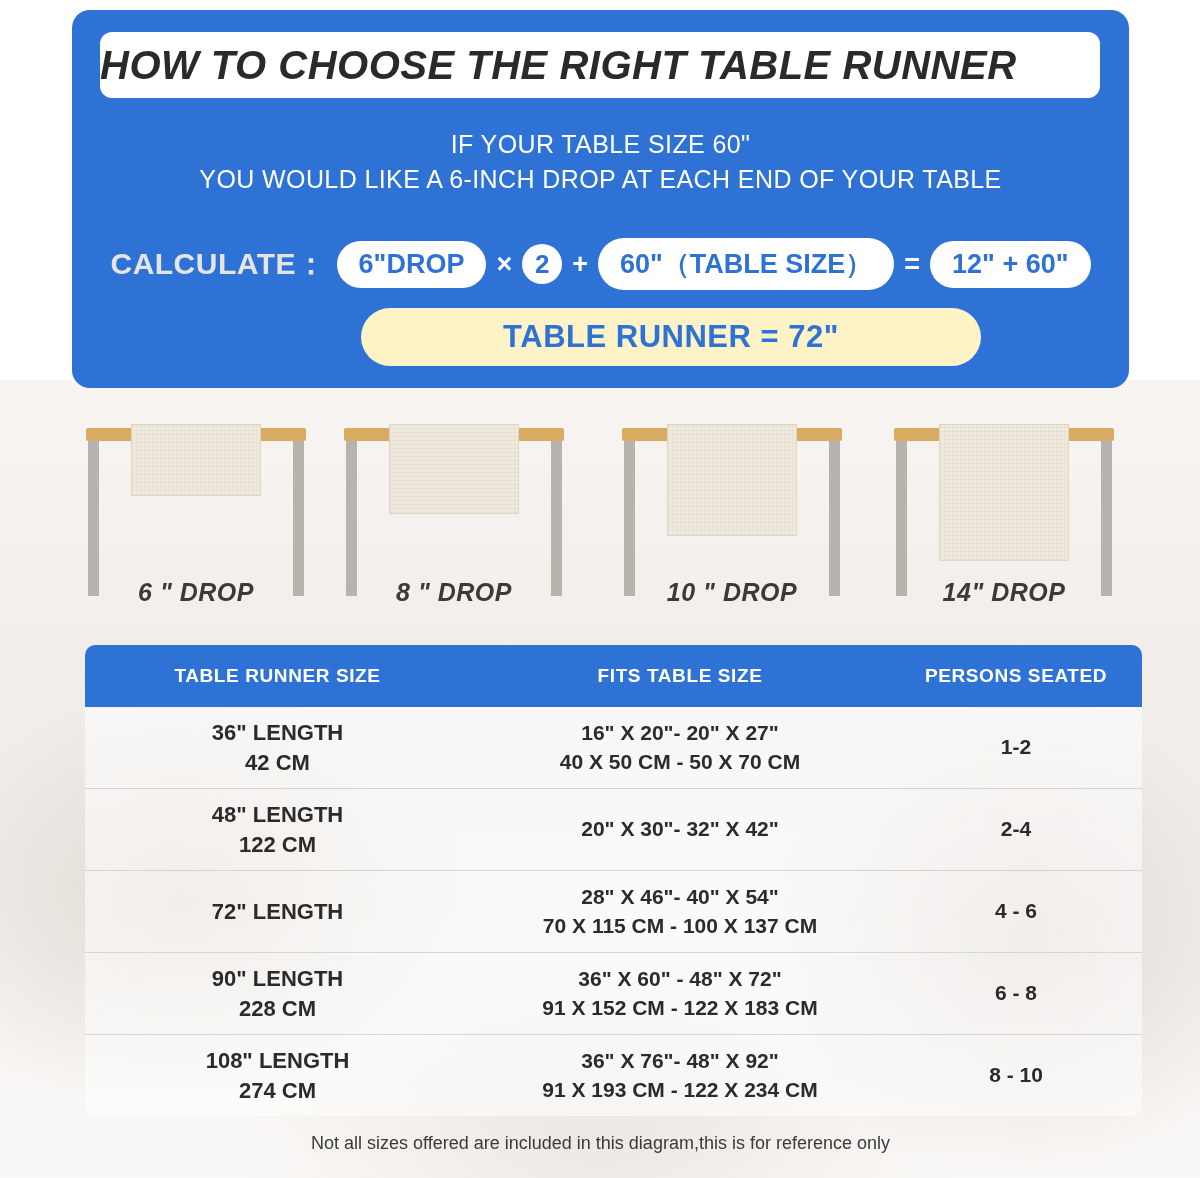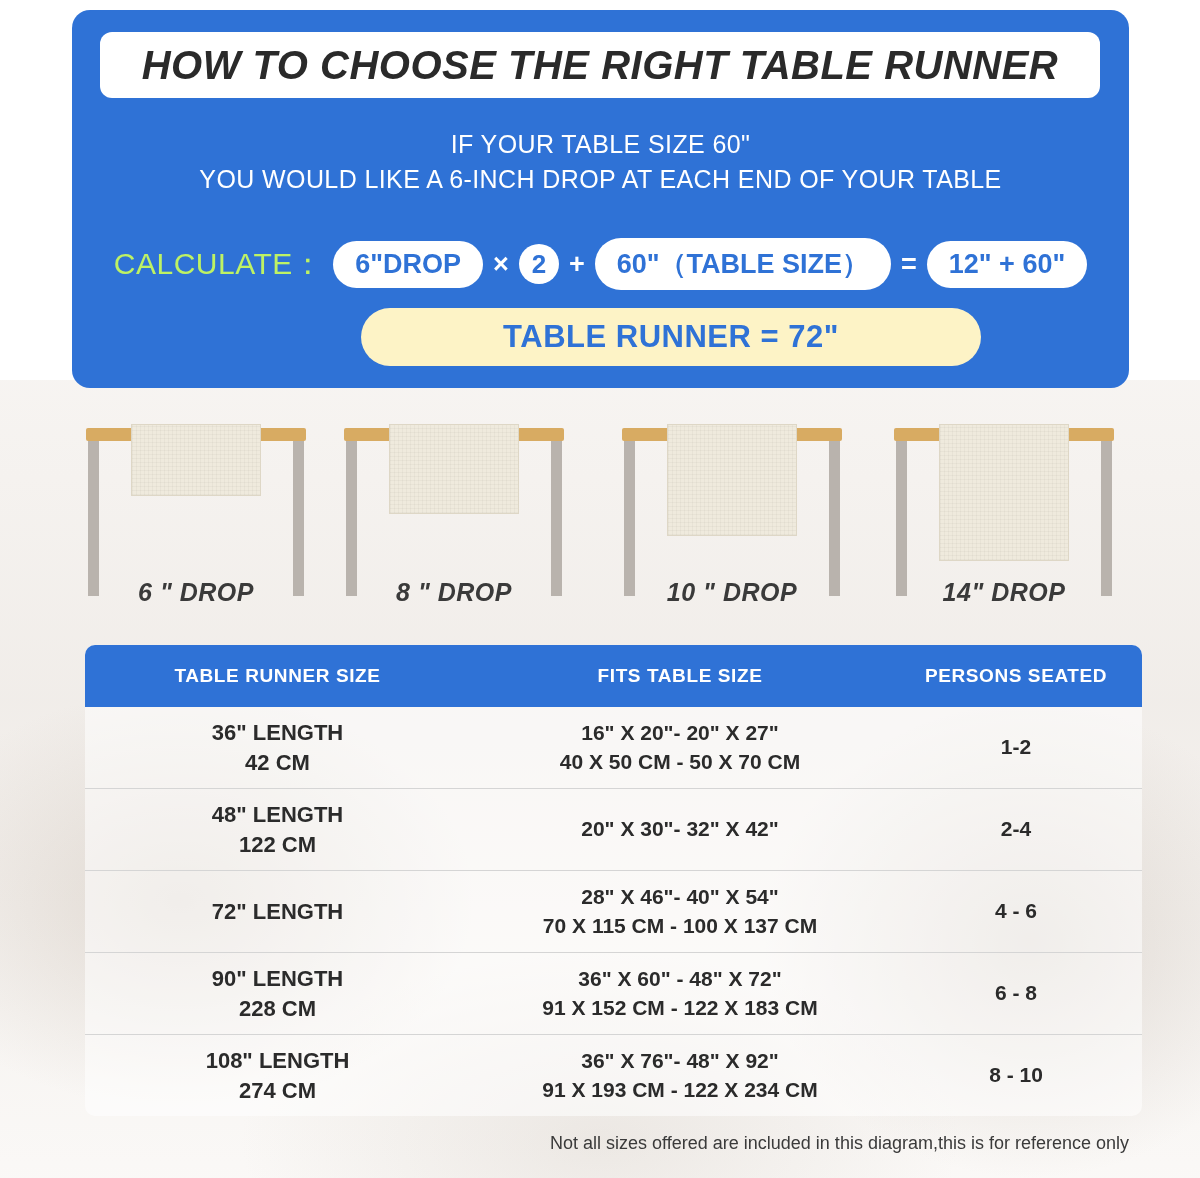--- a/index.html
+++ b/index.html
@@ -35,21 +35,21 @@
     width: 1057px; height: 378px;
     background: #2f72d6;
     border-radius: 18px;
   }
   .title-pill {
     position: absolute;
     left: 28px; top: 22px;
     width: 1000px; height: 66px;
     background: #ffffff;
     border-radius: 12px;
-    display: flex; align-items: center; justify-content: center;
+    display: flex; align-items: center; justify-content: flex-start;
   }
   .title-pill span {
     font-size: 40px;
     font-weight: bold;
     font-style: italic;
     letter-spacing: 0.5px;
     color: #2a2a2a;
   }
   .subline {
     position: absolute;
@@ -65,23 +65,23 @@
   .calc-row {
     position: absolute;
     left: 0; top: 228px;
     width: 1057px;
     display: flex;
     align-items: center;
     justify-content: center;
     gap: 10px;
   }
   .calc-label {
-    color: #bef264;
+    color: #e5e5e5;
     font-size: 30px;
-    font-weight: normal;
+    font-weight: bold;
     letter-spacing: 0.5px;
   }
   .pill {
     background: #ffffff;
     border-radius: 30px;
     color: #2f72d6;
     font-size: 27px;
     font-weight: bold;
     padding: 8px 22px;
     display: flex;
@@ -214,21 +214,21 @@
   }
   .t-cell .l1 { font-weight: bold; }
   .t-cell .l2 { font-weight: bold; }
   .c1.t-cell { font-size: 22px; }
   .c2.t-cell { font-size: 21px; }
   .c3.t-cell { font-size: 21px; font-weight: bold; }
   .footnote {
     position: absolute;
     left: 72px; top: 1133px;
     width: 1057px;
-    text-align: right;
+    text-align: center;
     font-size: 18px;
     color: #3a3a3a;
   }
 </style>
 </head>
 <body>
 
 <div class="bg-wash"></div>
 
 <div class="page">

